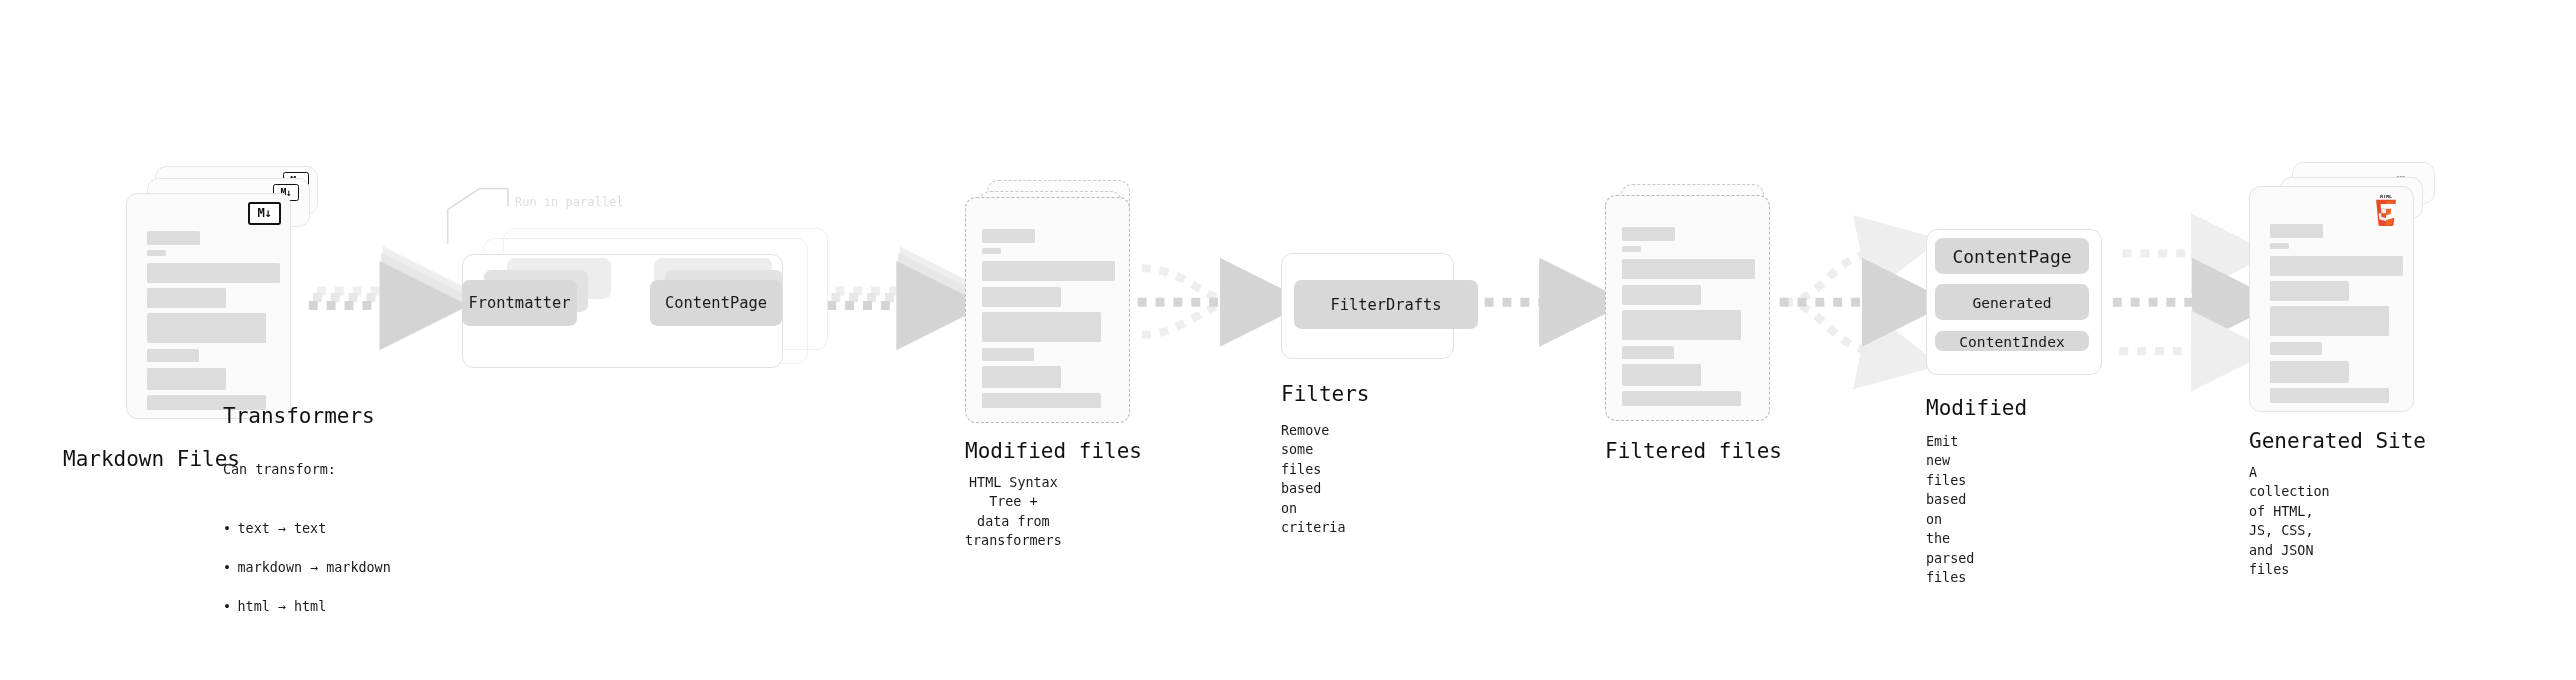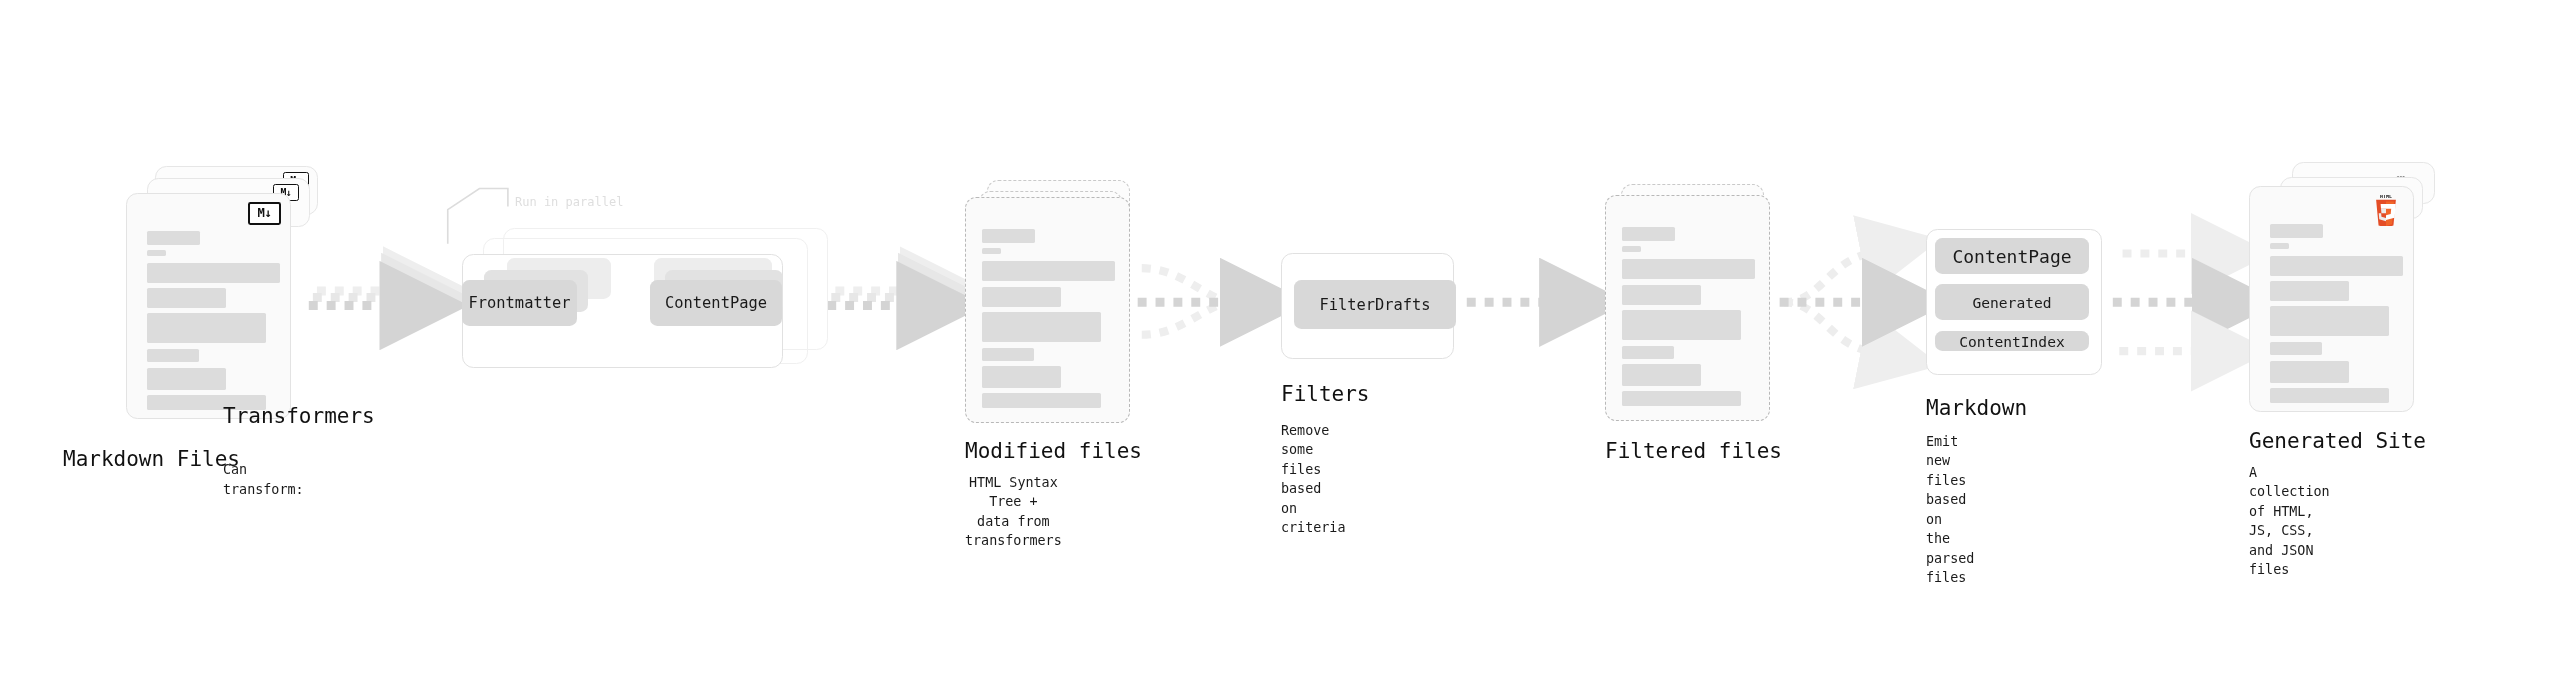--- a/index.html
+++ b/index.html
@@ -238,20 +238,25 @@
     <div class="pill ghost2" style="left:654px; top:258px; width:118px; height:41px;"></div>
     <div class="pill ghost1" style="left:484px; top:270px; width:104px; height:42px;"></div>
     <div class="pill ghost1" style="left:665px; top:270px; width:118px; height:42px;"></div>
 
     <div class="pill" style="left:462px; top:280px; width:115px; height:46px;">Frontmatter</div>
     <div class="pill" style="left:650px; top:280px; width:132px; height:46px;">ContentPage</div>
 
     <div class="stage-title" style="left:223px; top:404px;">Transformers</div>
     <div class="stage-desc" style="left:223px; top:441px;">
       <div>Can transform:</div>
+      <ul class="bullets">
+        <li>text → text</li>
+        <li>markdown → markdown</li>
+        <li>html → html</li>
+      </ul>
     </div>
   </div>
 
   <div class="node">
     <div class="filecard ghost-dashed" style="left:987px; top:180px; width:143px; height:42px;"></div>
     <div class="filecard ghost-dashed" style="left:979px; top:191px; width:143px; height:42px;"></div>
     <div class="filecard dashed" style="left:965px; top:197px; width:165px; height:226px;">
       <div class="skel" style="left:16.3px; top:31px; width:53px; height:14px;"></div>
       <div class="skel" style="left:16.3px; top:50px; width:18.7px; height:5.7px;"></div>
       <div class="skel" style="left:16.3px; top:63px; width:133px; height:19.5px;"></div>
@@ -261,21 +266,21 @@
       <div class="skel" style="left:16.3px; top:168px; width:79px; height:22px;"></div>
       <div class="skel" style="left:16.3px; top:195px; width:119px; height:14.6px;"></div>
     </div>
     <div class="stage-title" style="left:965px; top:439px;">Modified files</div>
     <div class="stage-desc" style="left:965px; top:473px;text-align:center;">HTML Syntax Tree +
 data from transformers</div>
   </div>
 
   <div class="node">
     <div class="groupbox" style="left:1281px; top:253px; width:173px; height:106px;"></div>
-    <div class="pill" style="left:1294px; top:280px; width:162px; height:49px;">FilterDrafts</div>
+    <div class="pill" style="left:1294px; top:280px; width:184px; height:49px;">FilterDrafts</div>
     <div class="stage-title" style="left:1281px; top:382px;">Filters</div>
     <div class="stage-desc" style="left:1281px; top:421px;">Remove some files based
 on criteria</div>
   </div>
 
   <div class="node">
     <div class="filecard ghost-dashed" style="left:1621px; top:184px; width:143px; height:42px;"></div>
     <div class="filecard dashed" style="left:1605px; top:195px; width:165px; height:226px;">
       <div class="skel" style="left:16.3px; top:31px; width:53px; height:14px;"></div>
       <div class="skel" style="left:16.3px; top:50px; width:18.7px; height:5.7px;"></div>
@@ -287,21 +292,21 @@
       <div class="skel" style="left:16.3px; top:195px; width:119px; height:14.6px;"></div>
     </div>
     <div class="stage-title" style="left:1605px; top:439px;">Filtered files</div>
   </div>
 
   <div class="node">
     <div class="groupbox" style="left:1926px; top:229px; width:176px; height:146px;"></div>
     <div class="pill" style="left:1935px; top:238px; width:154px; height:36px; font-size:18px;">ContentPage</div>
     <div class="pill" style="left:1935px; top:284px; width:154px; height:36px; font-size:14.6px;">Generated</div>
     <div class="pill" style="left:1935px; top:331px; width:154px; height:20px; font-size:14.6px;">ContentIndex</div>
-    <div class="stage-title" style="left:1926px; top:396px;">Markdown</div>
+    <div class="stage-title" style="left:1926px; top:396px;">Modified</div>
     <div class="stage-desc" style="left:1926px; top:432px;">Emit new files based on
 the parsed files</div>
   </div>
 
   <div class="node">
 
     <div class="filecard ghost-solid" style="left:2292px; top:162px; width:143px; height:42px;">
       <div class="badge-css" style="right:24.4px; top:9.8px;">
         <div class="cssword">CSS</div>
         <div class="cssbar"></div>

